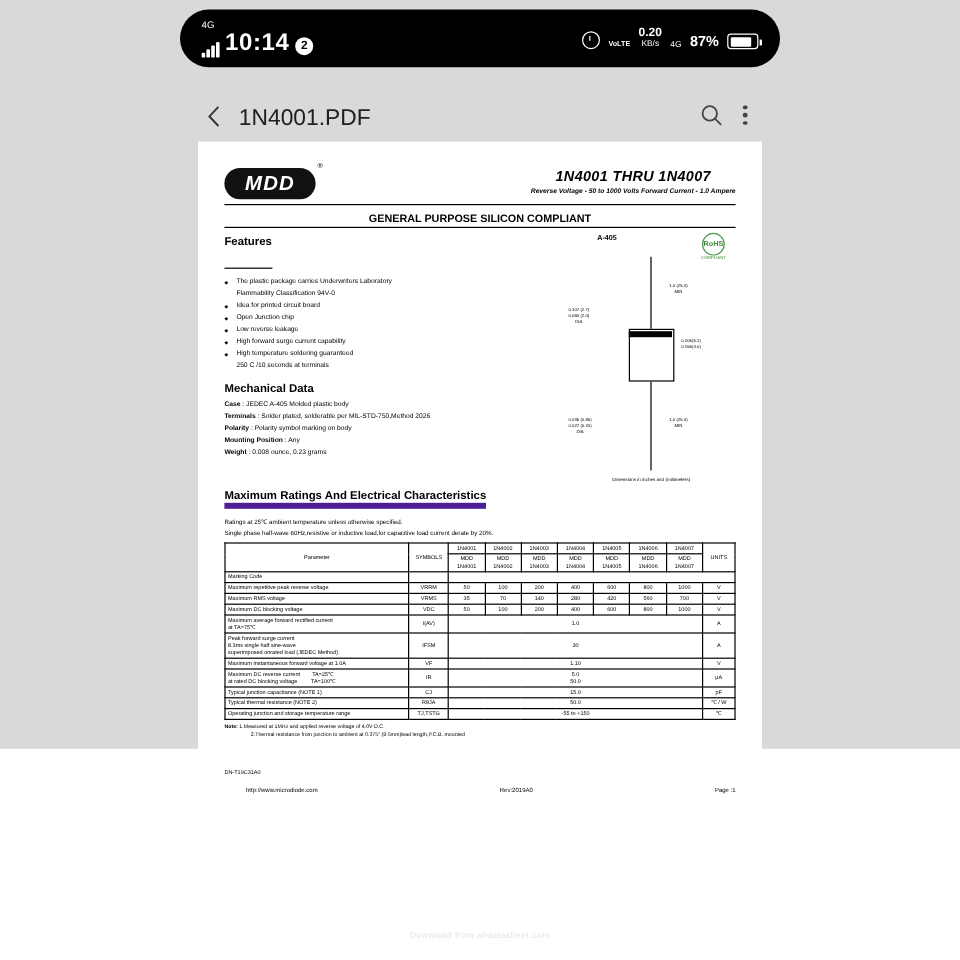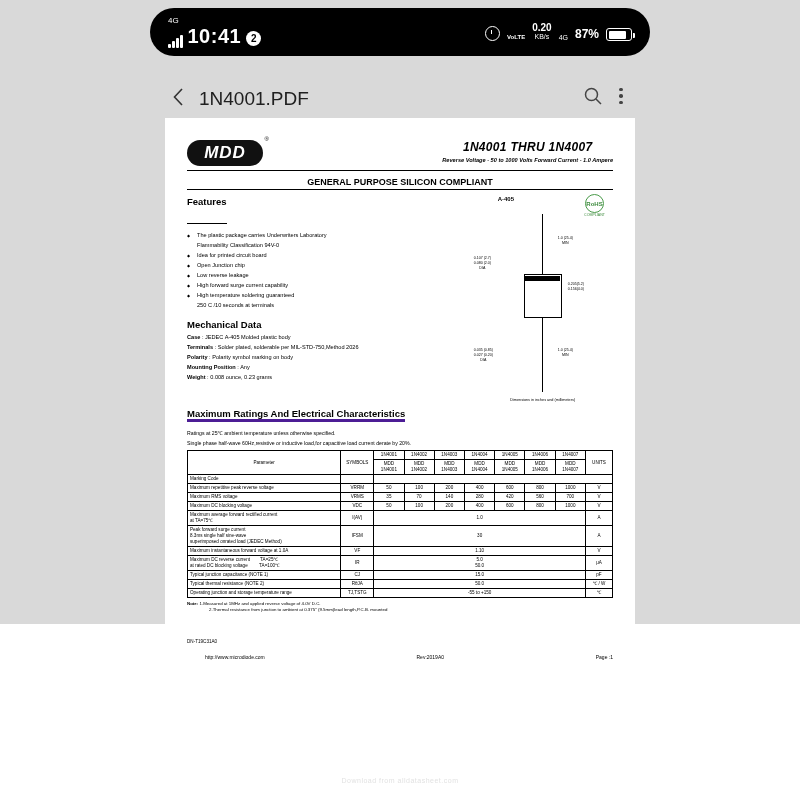--- a/index.html
+++ b/index.html
@@ -71,21 +71,21 @@
   .rohs .circ{width:17px;height:17px;border:1px solid #4a9b4a;border-radius:50%;color:#3c8a3c;font-size:6px;font-weight:bold;display:flex;align-items:center;justify-content:center;margin:0 auto;}
   .rohs span{font-size:3.6px;color:#3c8a3c;display:block;}
   .drawing{position:relative;height:190px;margin-top:6px;border-left:0;}
   .dwg-line{position:absolute;left:70px;top:6px;width:1px;height:178px;background:#000;}
   .dwg-body{position:absolute;left:52px;top:66px;width:36px;height:42px;background:#fff;border:1px solid #000;}
   .dwg-band{position:absolute;left:52px;top:68px;width:36px;height:5px;background:#000;}
   .dim{position:absolute;font-size:3.6px;line-height:5px;text-align:center;}
   .dimcap{position:absolute;left:0;bottom:-4px;width:142px;text-align:center;font-size:3.8px;}
 
   .maxsec{margin-top:10px;}
-  .maxsec h3{font-size:9.5px;font-weight:bold;margin:0 0 4px;display:inline-block;border-bottom:3px solid #4c1d95;}
+  .maxsec h3{font-size:9.5px;font-weight:bold;margin:0 0 4px;display:inline-block;border-bottom:5px solid #4c1d95;}
   .note-line{font-size:5.2px;margin:3px 0;}
 
   table.rt{border-collapse:collapse;width:100%;margin-top:4px;font-size:4.6px;}
   table.rt td,table.rt th{border:.6px solid #000;padding:1px 2px;text-align:center;vertical-align:middle;line-height:6px;font-weight:normal;}
   table.rt td.l{text-align:left;}
   .footnote{font-size:4.4px;margin-top:3px;line-height:6px;}
   .footnote b{font-weight:bold;}
 
   .docfoot{margin-top:26px;font-size:4.6px;}
   .docfoot .code{margin-bottom:10px;}
@@ -101,21 +101,21 @@
     <div class="sb-left">
       <div style="display:flex;flex-direction:column;align-items:flex-start;">
         <span class="sb-4g">4G</span>
         <span class="bars">
             <i></i>
             <i></i>
             <i></i>
             <i></i>
           </span>
       </div>
-      <span class="clock">10:41</span>
+      <span class="clock">10:14</span>
       <span class="badge2">2</span>
     </div>
     <div class="sb-right">
       <span class="alarm"></span>
       <span class="volte">
         <b style="font-size:6px;">VoLTE</b>
       </span>
       <span class="kbs">
         <b>0.20</b>
         <span>KB/s</span>

